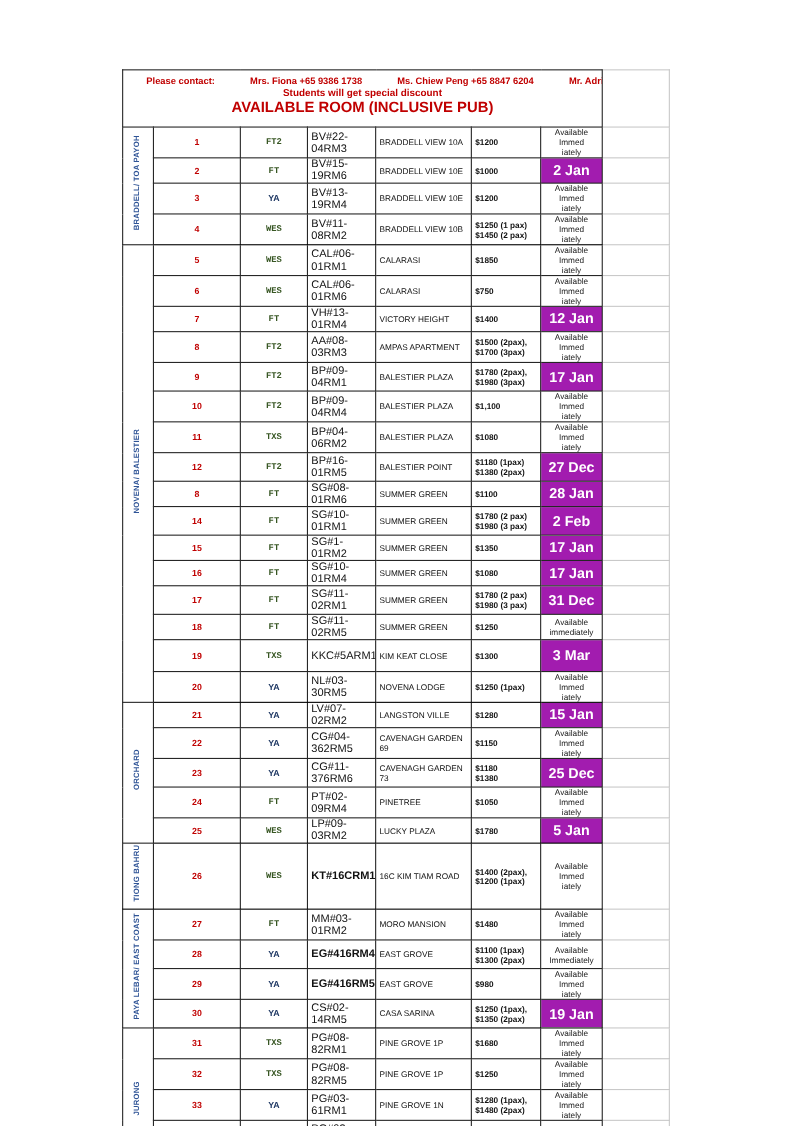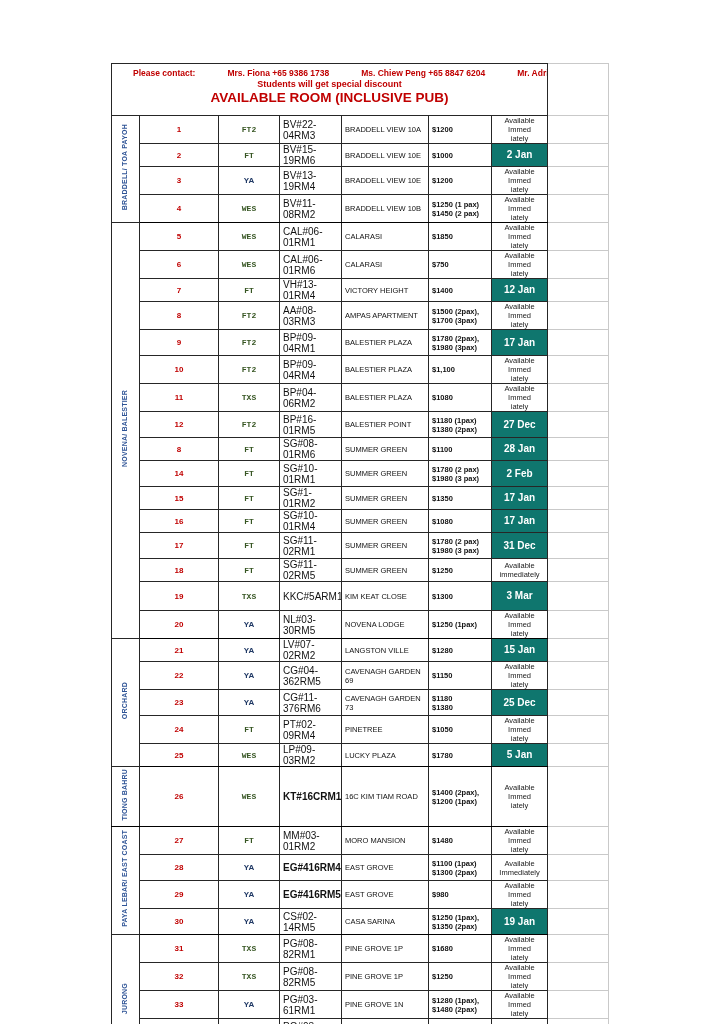--- a/index.html
+++ b/index.html
@@ -26,21 +26,21 @@
   
   .c-num{color:#C00000;font-weight:bold;font-size:8px;text-align:center;}
   .c-type{font-weight:bold;font-size:8px;text-align:center;}
   .t-green{color:#375623;font-family:Liberation Mono, monospace;}
   .t-navy{color:#1F3864;}
   .c-code{font-size:10px;text-align:left;padding-left:3px;color:#111;}
   .c-code.bold{font-weight:bold;}
   .c-bldg{font-size:7.5px;text-align:left;padding-left:3px;color:#111;}
   .c-price{font-size:7.5px;font-weight:bold;text-align:left;padding-left:3px;line-height:1.2;color:#111;}
   .c-avail{font-size:7.5px;text-align:center;line-height:1.2;color:#1a1a1a;padding:0 2px;}
-  .c-avail.green-date{background:#0f766e;color:#ffffff;font-weight:bold;font-size:10px;}
+  .c-avail.green-date{background:#a21caf;color:#ffffff;font-weight:bold;font-size:13px;}
 </style>
 </head>
 <body>
 
 <div class="page">
   <div class="doc">
     <table>
       <colgroup>
         <col style="width:28px">
           <col style="width:79px">

